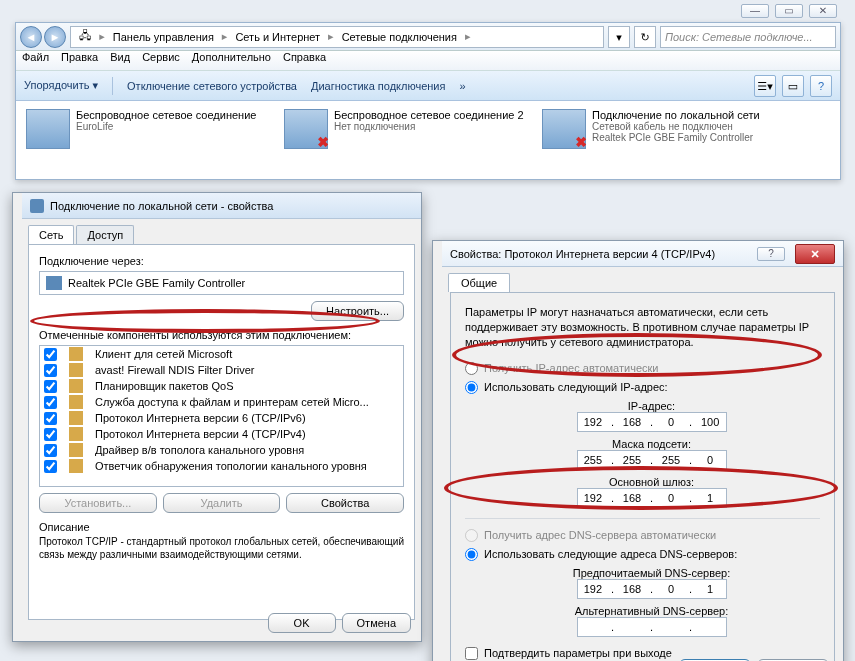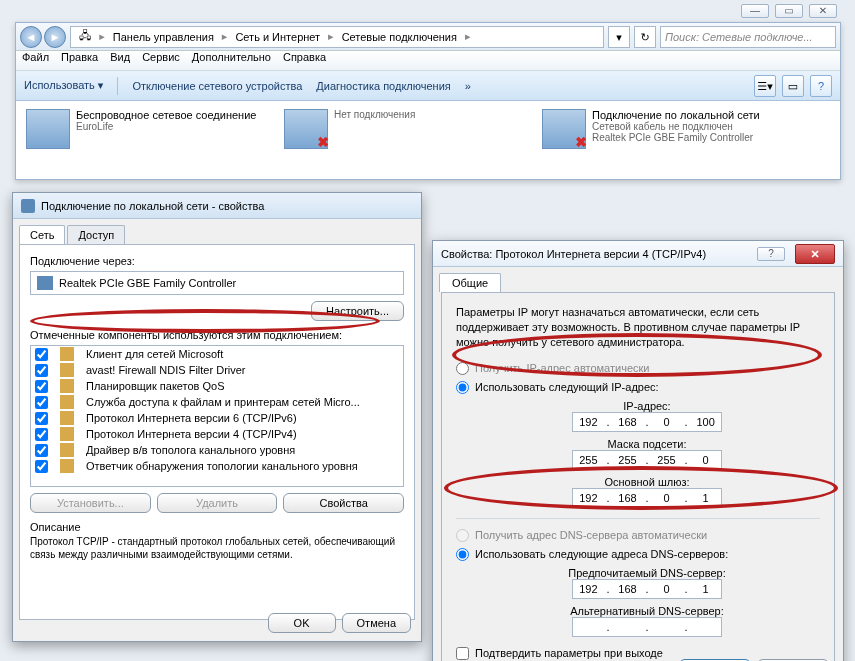--- a/index.html
+++ b/index.html
@@ -28,21 +28,21 @@
 .cmdbar .ibtn { width: 22px; height: 22px; border: 1px solid #8fb2d6; background: linear-gradient(#fff,#dcebf8); border-radius: 2px; text-align: center; line-height: 20px; cursor: pointer; }
 .connections { display: flex; padding: 8px 10px; gap: 18px; }
 .conn { display: flex; gap: 6px; width: 240px; }
 .conn-icon { width: 44px; height: 40px; background: linear-gradient(#b5cfe8,#7aa6d2); border: 1px solid #6b93bd; position: relative; }
 .conn-icon.x::after { content: "✖"; position: absolute; bottom: -2px; right: -2px; color: #d62828; font-size: 14px; font-weight: bold; }
 .conn-txt .t { font-weight: normal; color: #000; }
 .conn-txt .s { color: #666; font-size: 10px; }
 .conn-txt .b { color: #666; font-size: 10px; }
 
 
-.dlg { position: absolute; background: #f0f0f0; border: 1px solid #8a9bad; box-shadow: 0 4px 12px rgba(0,0,0,.35); }
+.dlg { position: absolute; background: #f0f0f0; border: 1px solid #8a9bad; box-shadow: 0 4px 12px rgba(0,0,0,.35); padding-left: 9px; }
 .dlg1 { left: 12px; top: 192px; width: 410px; height: 450px; }
 .dlg-title { height: 26px; background: linear-gradient(#eaf2fb,#d2e3f4); border-bottom: 1px solid #b3c6da; display: flex; align-items: center; padding: 0 8px; gap: 6px; color: #000; }
 .dlg-title .ticon { width: 14px; height: 14px; background: #5a89b8; border-radius: 2px; }
 .tabs { display: flex; padding: 6px 6px 0 6px; gap: 2px; }
 .tab { padding: 3px 10px; background: #fff; border: 1px solid #a8b8c9; border-bottom: none; border-radius: 2px 2px 0 0; cursor: pointer; }
 .tab.inactive { background: #e8ecf0; }
 .dlg-body { margin: 0 6px 6px 6px; background: #fff; border: 1px solid #a8b8c9; padding: 10px; height: calc(100% - 72px); position: relative; }
 .label { color: #000; margin-bottom: 4px; }
 .adapter-box { border: 1px solid #a8b8c9; background: #fff; padding: 4px 6px; display: flex; align-items: center; gap: 6px; margin-bottom: 6px; }
 .adapter-box .nic { width: 16px; height: 14px; background: #5a89b8; }
@@ -122,21 +122,21 @@
   </div>
   <div class="menubar">
     <span>Файл</span>
     <span>Правка</span>
     <span>Вид</span>
     <span>Сервис</span>
     <span>Дополнительно</span>
     <span>Справка</span>
   </div>
   <div class="cmdbar">
-    <span class="cmd">Использовать ▾</span>
+    <span class="cmd">Упорядочить ▾</span>
     <span class="sep"></span>
     <span class="cmd">Отключение сетевого устройства</span>
     <span class="cmd">Диагностика подключения</span>
     <span class="cmd">»</span>
     <div class="right">
       <div class="ibtn">☰▾</div>
       <div class="ibtn">▭</div>
       <div class="ibtn" style="color:#2a6fbf;">?</div>
     </div>
   </div>
@@ -144,20 +144,21 @@
     <div class="conn">
       <div class="conn-icon"></div>
       <div class="conn-txt">
         <div class="t">Беспроводное сетевое соединение</div>
         <div class="s">EuroLife</div>
       </div>
     </div>
     <div class="conn">
       <div class="conn-icon x"></div>
       <div class="conn-txt">
+        <div class="t">Беспроводное сетевое соединение 2</div>
         <div class="s">Нет подключения</div>
       </div>
     </div>
     <div class="conn" style="width:280px;">
       <div class="conn-icon x"></div>
       <div class="conn-txt">
         <div class="t">Подключение по локальной сети</div>
         <div class="s">Сетевой кабель не подключен</div>
         <div class="b">Realtek PCIe GBE Family Controller</div>
       </div>

